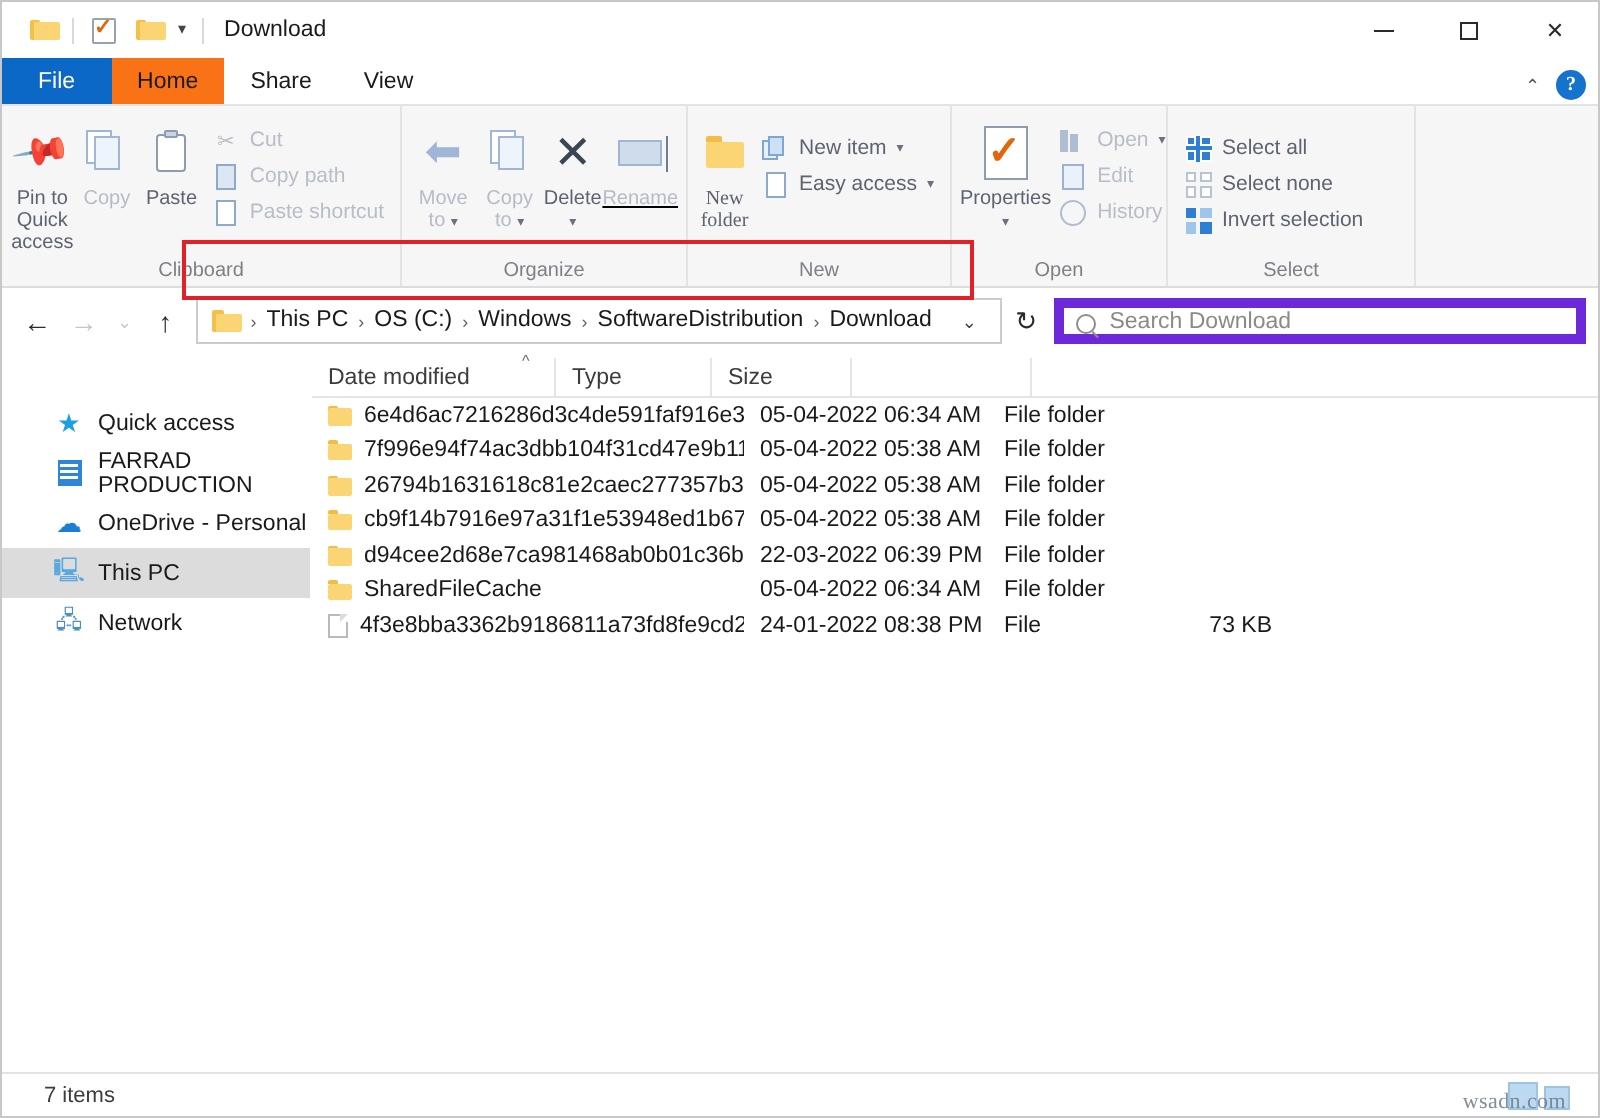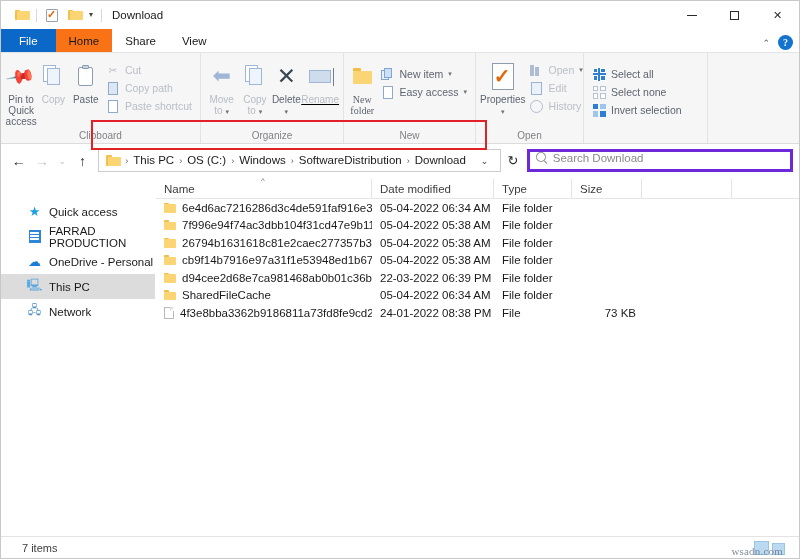--- a/index.html
+++ b/index.html
@@ -231,22 +231,22 @@
     font-size: 11.5px; color: #1a1a1a; padding: 0 5px; line-height: 21px;
     white-space: nowrap; cursor: default;
   }
   .crumb-sep { font-size: 9px; color: #5d5d5d; }
   .addr-drop { font-size: 9px; color: #3b3b3b; padding: 0 10px; }
   .refresh {
     width: 24px; height: 23px; display: flex; align-items: center; justify-content: center;
     font-size: 13px; color: #2b2b2b; border: 1px solid transparent;
   }
   .searchbox {
-    width: 274px; height: 23px; border: 3px solid #6d28d9; background: #fff;
-    display: flex; align-items: flex-start; padding: 0 6px; gap: 7px; margin-left: 2px;
+    width: 274px; height: 23px; border: 5px solid #6d28d9; background: #fff;
+    display: flex; align-items: flex-end; padding: 0 6px; gap: 7px; margin-left: 2px;
   }
   .search-ico {
     width: 10px; height: 10px; border: 1.4px solid #8d8d8d; border-radius: 50%;
     position: relative; transform: rotate(-45deg); flex: 0 0 auto;
   }
   .search-ico::after {
     content: ""; position: absolute; left: 3px; top: 9px;
     width: 1.4px; height: 4px; background: #8d8d8d;
   }
   .search-ph { font-size: 11.5px; color: #8a8a8a; }
@@ -554,20 +554,21 @@
                   <i></i>
                   <i></i>
                   <i></i>
                   <i></i>
                 </i>
               </span>
             <span>Invert selection</span>
           </div>
         </div>
       </div>
+      <div class="rgroup-label">Select</div>
     </div>
 
     <div class="rgroup" style="flex:1;"></div>
   </div>
 
   <div class="addrbar">
     <div class="navbtn">←</div>
     <div class="navbtn dis">→</div>
     <div class="navbtn small dis">⌄</div>
     <div class="navbtn">↑</div>
@@ -629,21 +630,20 @@
       <div class="navitem">
         <span class="ni">
             <span class="net-ico">🖧</span>
           </span>
         <span>Network</span>
       </div>
     </div>
 
     <div class="filepane">
       <div class="colheader">
-        <div class="colh" style="width:216px;">Name</div>
         <div class="colh" style="width:122px;">Date modified</div>
         <div class="colh" style="width:78px;">Type</div>
         <div class="colh" style="width:70px;">Size</div>
         <div class="colh" style="width:90px;"></div>
         <span class="sortmark">^</span>
       </div>
 
       <div class="rows">
         <div class="row">
           <div class="cell name" style="width:216px;">

